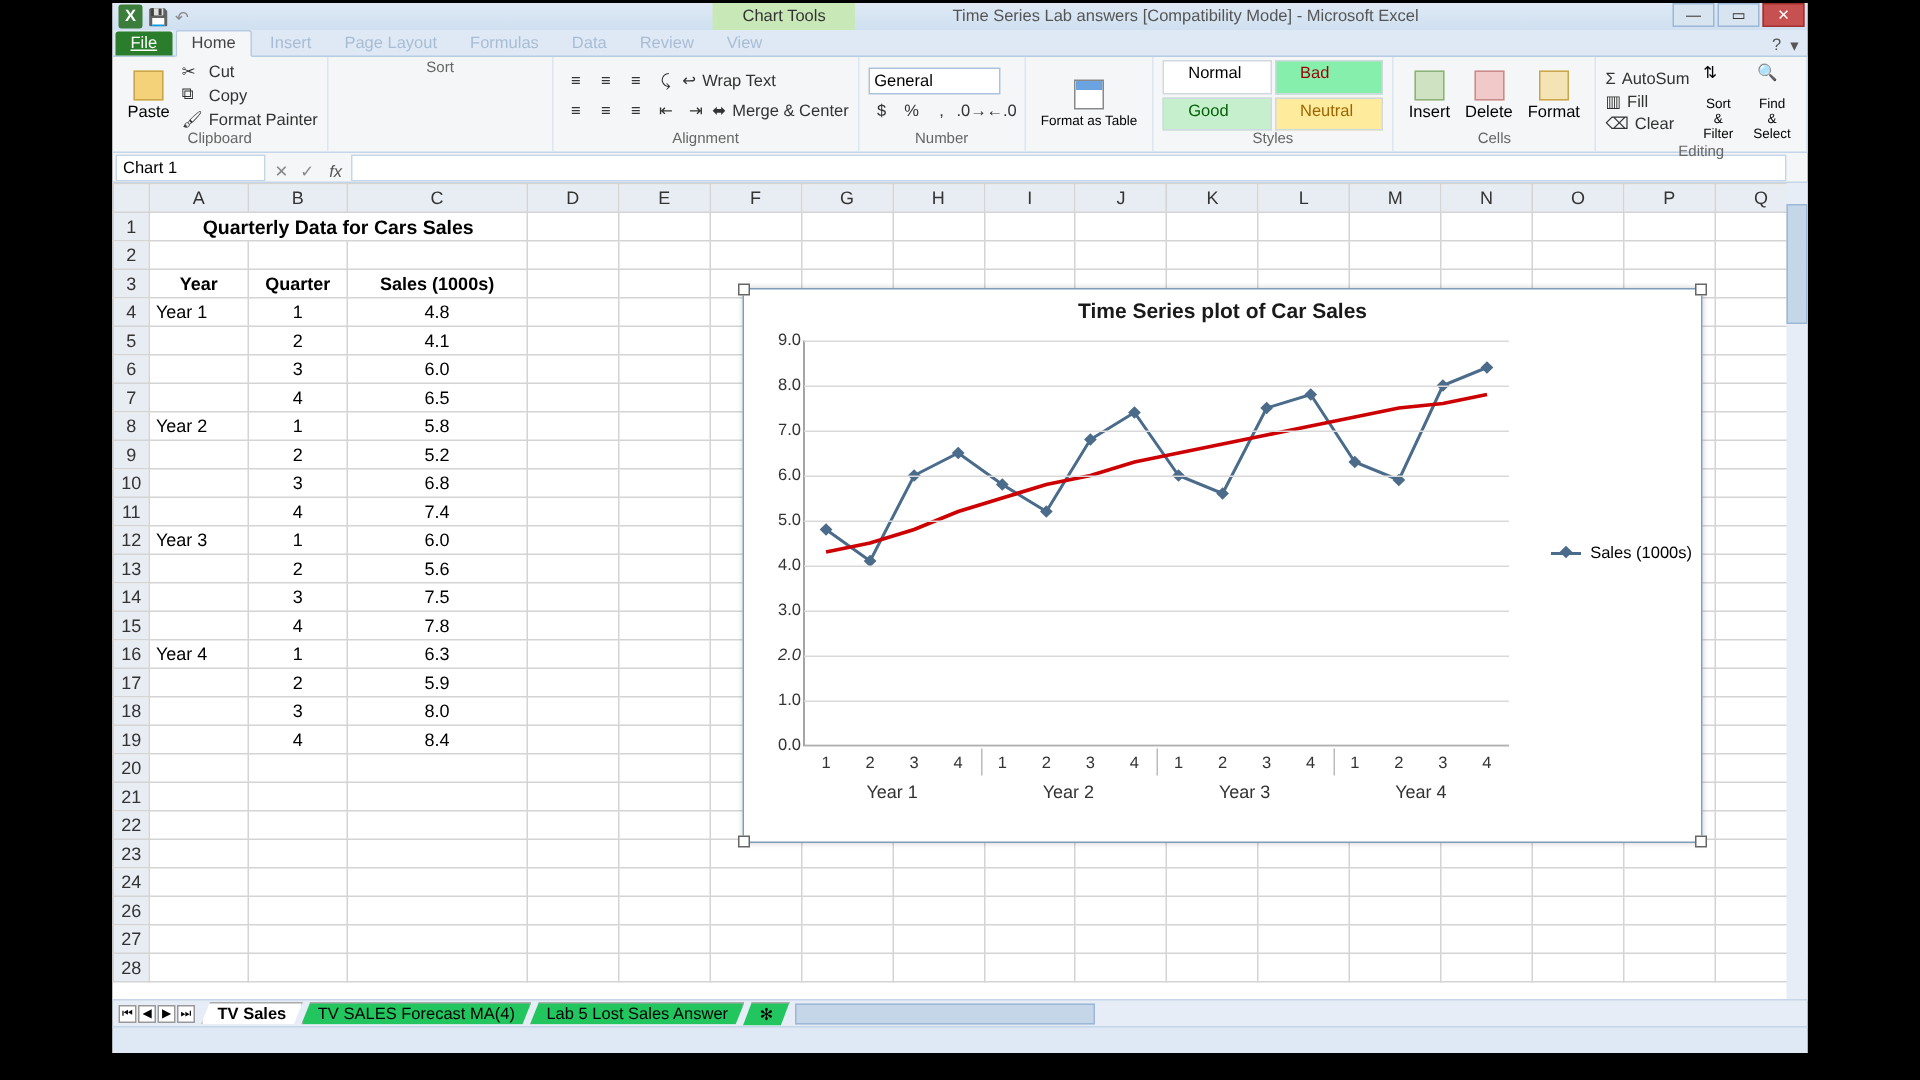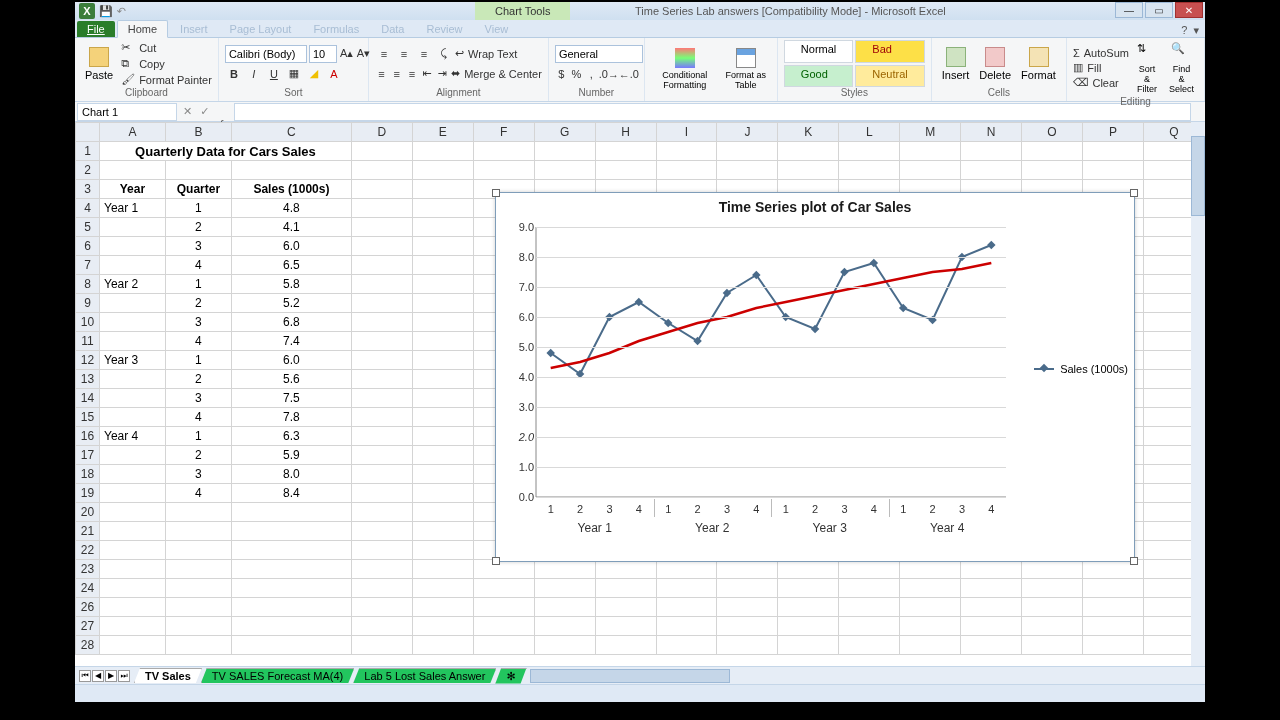--- a/index.html
+++ b/index.html
@@ -27,25 +27,25 @@
 .group-rows { display:flex; flex-direction:column; gap:2px; flex:1; justify-content:center; }
 .btn-big { display:flex; flex-direction:column; align-items:center; justify-content:center; gap:2px; padding:2px 4px; cursor:pointer; }
 .btn-big .ico { width:20px; height:20px; }
 .mini { display:flex; align-items:center; gap:4px; cursor:pointer; font-size:11px; color:#333; white-space:nowrap; }
 .mini .ico { width:14px; height:14px; }
 .sel { border:1px solid #abc2dc; background:#fff; height:18px; font-size:11px; padding:1px 3px; }
 .icon-row { display:flex; gap:2px; align-items:center; }
 .ibtn { width:18px; height:18px; display:flex; align-items:center; justify-content:center; border:1px solid transparent; cursor:pointer; font-size:11px; color:#333; }
 .style-btn { border:1px solid #d0d8e0; padding:2px 16px; font-size:11px; cursor:pointer; }
 .style-normal { background:#fff; }
-.style-bad { background:#fde047; color:#9c0006; }
+.style-bad { background:#86efac; color:#9c0006; }
 .style-good { background:#c6efce; color:#006100; }
 .style-neutral { background:#ffeb9c; color:#9c6500; }
 
-.fbar { height:20px; border-bottom:1px solid #c5d6e8; display:flex; align-items:center; background:#f5f6f7; }
+.fbar { height:20px; border-bottom:1px solid #c5d6e8; display:flex; align-items:flex-end; background:#f5f6f7; }
 .namebox { width:100px; border:1px solid #c5d6e8; height:18px; margin:0 2px; background:#fff; padding:1px 4px; font-size:11px; }
 .fx { padding:0 6px; font-style:italic; color:#555;margin-top:24px; }
 .formula-input { flex:1; height:18px; border:1px solid #c5d6e8; background:#fff; margin-right:14px; }
 
 .grid-wrap { flex:1; position:relative; overflow:hidden; background:#fff; }
 table.grid { border-collapse:collapse; table-layout:fixed; }
 table.grid th, table.grid td { border:1px solid #d4d4d4; height:19px; font-size:12px; color:#000; background:#fff; overflow:hidden; white-space:nowrap; }
 table.grid th { background:#e8edf4; font-weight:normal; text-align:center; color:#333; }
 th.rowh { width:24px; background:#e8edf4; text-align:center; }
 .col-A{width:66px}.col-B{width:66px}.col-C{width:120px}.col-nar{width:61px}
@@ -141,36 +141,20 @@
           <div class="mini">
               <span class="ico">🖌</span>
               <span>Format Painter</span>
             </div>
         </div>
       </div>
       <div class="group-label">Clipboard</div>
     </div>
 
     <div class="group" style="min-width:150px">
-      <div class="group-rows">
-        <div class="icon-row">
-          <input class="sel" style="width: 82px;" value="Calibri (Body)">
-          <input class="sel" style="width: 28px;" value="10">
-          <div class="ibtn">A▴</div>
-          <div class="ibtn">A▾</div>
-        </div>
-        <div class="icon-row">
-          <div class="ibtn" style="font-weight:bold">B</div>
-          <div class="ibtn" style="font-style:italic">I</div>
-          <div class="ibtn" style="text-decoration:underline">U</div>
-          <div class="ibtn">▦</div>
-          <div class="ibtn" style="color:#f0c000">◢</div>
-          <div class="ibtn" style="color:#c00">A</div>
-        </div>
-      </div>
       <div class="group-label">Sort</div>
     </div>
 
     <div class="group" style="min-width:180px">
       <div class="group-rows">
         <div class="icon-row">
           <div class="ibtn">≡</div>
           <div class="ibtn">≡</div>
           <div class="ibtn">≡</div>
           <div class="ibtn">⤹</div>
@@ -203,24 +187,20 @@
           <div class="ibtn">,</div>
           <div class="ibtn">.0→</div>
           <div class="ibtn">←.0</div>
         </div>
       </div>
       <div class="group-label">Number</div>
     </div>
 
     <div class="group">
       <div style="display:flex;gap:2px;flex:1">
-        <div class="btn-big">
-            <div class="ico" style="background:linear-gradient(#f77,#7f7,#77f)"></div>
-            <span style="font-size:9px;text-align:center">Conditional Formatting</span>
-          </div>
         <div class="btn-big">
             <div class="ico" style="background:#fff;border:1px solid #888;box-shadow:inset 0 6px #6aa3e0"></div>
             <span style="font-size:9px;text-align:center">Format as Table</span>
           </div>
       </div>
       <div class="group-label"></div>
     </div>
 
     <div class="group" style="width:160px">
       <div style="display:grid;grid-template-columns:1fr 1fr;gap:2px;flex:1">

